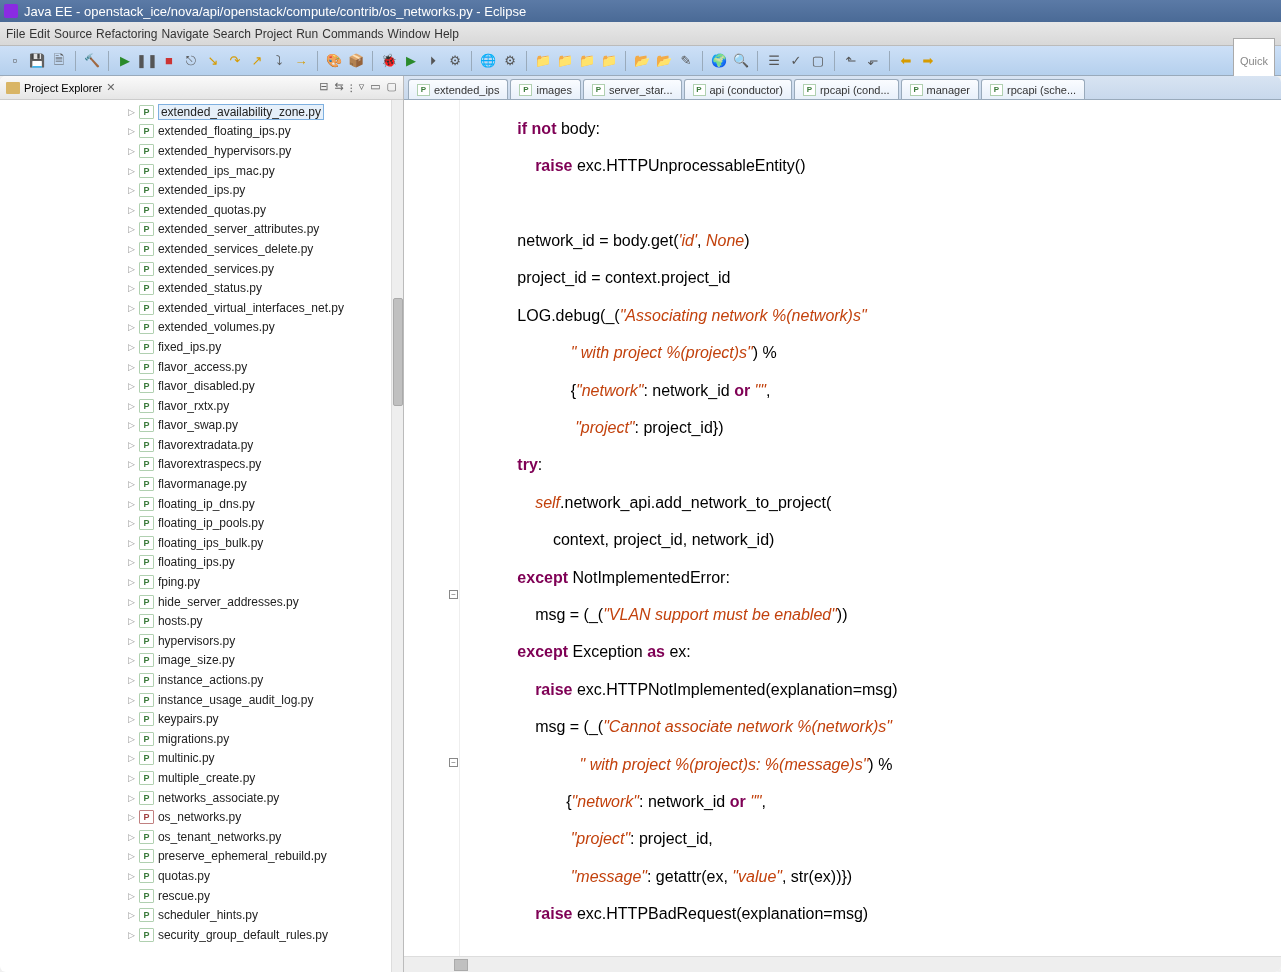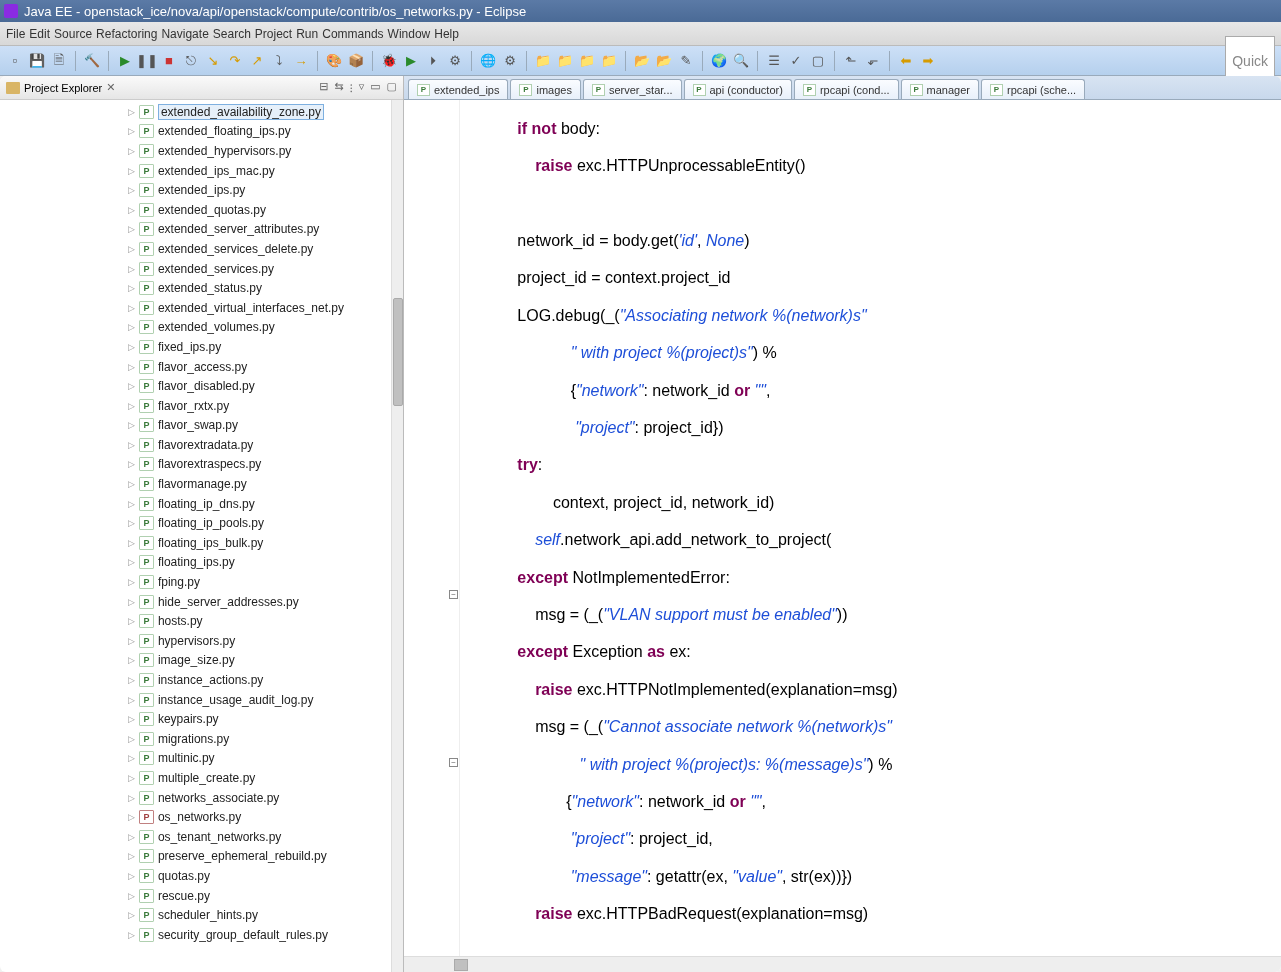--- a/index.html
+++ b/index.html
@@ -7,21 +7,21 @@
 .titlebar { height: 22px; background: linear-gradient(#5b7aa6, #4a6a96); color: #fff; display: flex; align-items: center; padding: 0 4px; font-size: 13px; }
 .titlebar .icon { width: 14px; height: 14px; background: #8a2be2; border-radius: 2px; margin-right: 6px; }
 .menubar { height: 24px; background: linear-gradient(#e8e8e8, #d8d8d8); display: flex; align-items: center; padding: 0 6px; gap: 4px; border-bottom: 1px solid #bbb; }
 .menubar span { color: #333; font-size: 12px; cursor: default; }
 .toolbar { height: 30px; background: linear-gradient(#cde0f7, #b5d0ed); border-bottom: 1px solid #9ab; display: flex; align-items: center; padding: 0 6px; gap: 4px; }
 .tb-btn { width: 18px; height: 18px; display:inline-flex; align-items:center; justify-content:center; color:#555; font-size:13px;}
 .tb-sep { width: 1px; height: 20px; background: #9ab; margin: 0 3px; }
 .tb-run { color:#2a8a2a; }
 .tb-red { color:#cc3333; }
 .tb-arrow{ color:#d69b00; }
-.quick { margin-left: auto; background: #fff; border: 1px solid #aaa; padding: 16px 6px; font-size: 14px; color: #888; }
+.quick { margin-left: auto; background: #fff; border: 1px solid #aaa; padding: 16px 6px; font-size: 11px; color: #888; }
 .main { flex: 1; display: flex; overflow: hidden; border-radius: 6px; }
 .sidebar { width: 404px; border-right: 1px solid #bbb; background: #fff; display: flex; flex-direction: column; }
 .view-tab { height: 24px; background: linear-gradient(#fafafa,#e6e6e6); border-bottom: 1px solid #ccc; display:flex; align-items:center; padding:0 6px; font-size:11px;}
 .view-tab .folder { width:14px; height:12px; background:#d9b566; border-radius:1px; margin-right:4px;}
 .view-tab .close { margin-left:4px; color:#666;}
 .view-tab .tools { margin-left:auto; display:flex; gap:6px; color:#666; font-size:11px;}
 .tree-wrap { flex:1; overflow:hidden; position:relative;}
 .tree { position:absolute; left:0; right:12px; top:0; bottom:0; overflow:hidden; padding-top:2px;}
 .tree-item { display:flex; align-items:center; height:19.6px; padding-left:128px; font-size:12px; color:#222; white-space:nowrap;}
 .tree-item .exp { color:#999; margin-right:4px; font-size:9px;}
@@ -34,21 +34,21 @@
 .editor { flex:1; display:flex; flex-direction:column; background:#fff;}
 .tabrow { height:24px; background:linear-gradient(#d8e4f2,#c8d8ec); display:flex; align-items:flex-end; padding:0 4px; border-bottom:1px solid #9ab;}
 .etab { height:20px; border:1px solid #9ab; border-bottom:0; background:linear-gradient(#fafcff,#e8f0fa); display:flex; align-items:center; padding:0 8px; margin-right:2px; font-size:11px; color:#333; border-radius:3px 3px 0 0; max-width:180px;}
 .etab .ficon2 { width:13px; height:12px; background:#fff; border:1px solid #b0d0b0; color:#3a7a3a; font-size:8px; font-weight:bold; display:flex; align-items:center; justify-content:center; margin-right:4px;}
 .code-area { flex:1; display:flex; overflow:hidden;}
 .gutter { width:56px; background:#fff; border-right:1px solid #eee; position:relative;}
 .fold-col { position:absolute; right:0; top:0; width:12px; height:100%; }
 .fold-mark { position:absolute; left:2px; width:9px; height:9px; border:1px solid #888; font-size:8px; line-height:7px; text-align:center; color:#666; background:#fff;}
 .code { flex:1; font-family:"Consolas","Courier New",monospace; font-size:16px; line-height:18.7px; color:#000; padding:1px 0 0 4px; white-space:pre; overflow:hidden; position:relative;}
 .kw { color:#7f0055; font-weight:bold;}
-.strg{ color:#1d4ed8; font-style:italic;}
+.strg{ color:#c2410c; font-style:italic;}
 .hscroll { height:16px; background:#eee; border-top:1px solid #ddd; position:relative;}
 .hscroll .ht { position:absolute; left:50px; top:2px; width:14px; height:12px; background:#c0c0c0; border:1px solid #aaa;}
 </style>
 </head>
 <body>
 
 <div class="titlebar">
   <span class="icon"></span>
   <span>Java EE - openstack_ice/nova/api/openstack/compute/contrib/os_networks.py - Eclipse</span>
 </div>
@@ -400,22 +400,22 @@
 <div>            <span class="kw">if</span> <span class="kw">not</span><span> body:</span></div>
 <div>                <span class="kw">raise</span><span> exc.HTTPUnprocessableEntity()</span></div>
 <div> </div>
 <div><span>            network_id = body.get(</span><span class="strg">'id'</span><span>, </span><span class="strg">None</span><span>)</span></div>
 <div><span>            project_id = context.project_id</span></div>
 <div><span>            LOG.debug(_(</span><span class="strg">"Associating network %(network)s"</span></div>
 <div>                        <span class="strg">" with project %(project)s"</span><span>) %</span></div>
 <div><span>                        {</span><span class="strg">"network"</span><span>: network_id </span><span class="kw">or</span><span> </span><span class="strg">""</span><span>,</span></div>
 <div>                         <span class="strg">"project"</span><span>: project_id})</span></div>
 <div>            <span class="kw">try</span><span>:</span></div>
+<div><span>                </span><span class="strg">self</span><span>.network_api.add_network_to_project(</span></div>
 <div><span>                    context, project_id, network_id)</span></div>
-<div><span>                </span><span class="strg">self</span><span>.network_api.add_network_to_project(</span></div>
 <div>            <span class="kw">except</span><span> NotImplementedError:</span></div>
 <div><span>                msg = (_(</span><span class="strg">"VLAN support must be enabled"</span><span>))</span></div>
 <div>            <span class="kw">except</span><span> Exception </span><span class="kw">as</span><span> ex:</span></div>
 <div>                <span class="kw">raise</span><span> exc.HTTPNotImplemented(explanation=msg)</span></div>
 <div><span>                msg = (_(</span><span class="strg">"Cannot associate network %(network)s"</span></div>
 <div>                          <span class="strg">" with project %(project)s: %(message)s"</span><span>) %</span></div>
 <div><span>                       {</span><span class="strg">"network"</span><span>: network_id </span><span class="kw">or</span><span> </span><span class="strg">""</span><span>,</span></div>
 <div>                        <span class="strg">"project"</span><span>: project_id,</span></div>
 <div>                        <span class="strg">"message"</span><span>: getattr(ex, </span><span class="strg">"value"</span><span>, str(ex))})</span></div>
 <div>                <span class="kw">raise</span><span> exc.HTTPBadRequest(explanation=msg)</span></div>

